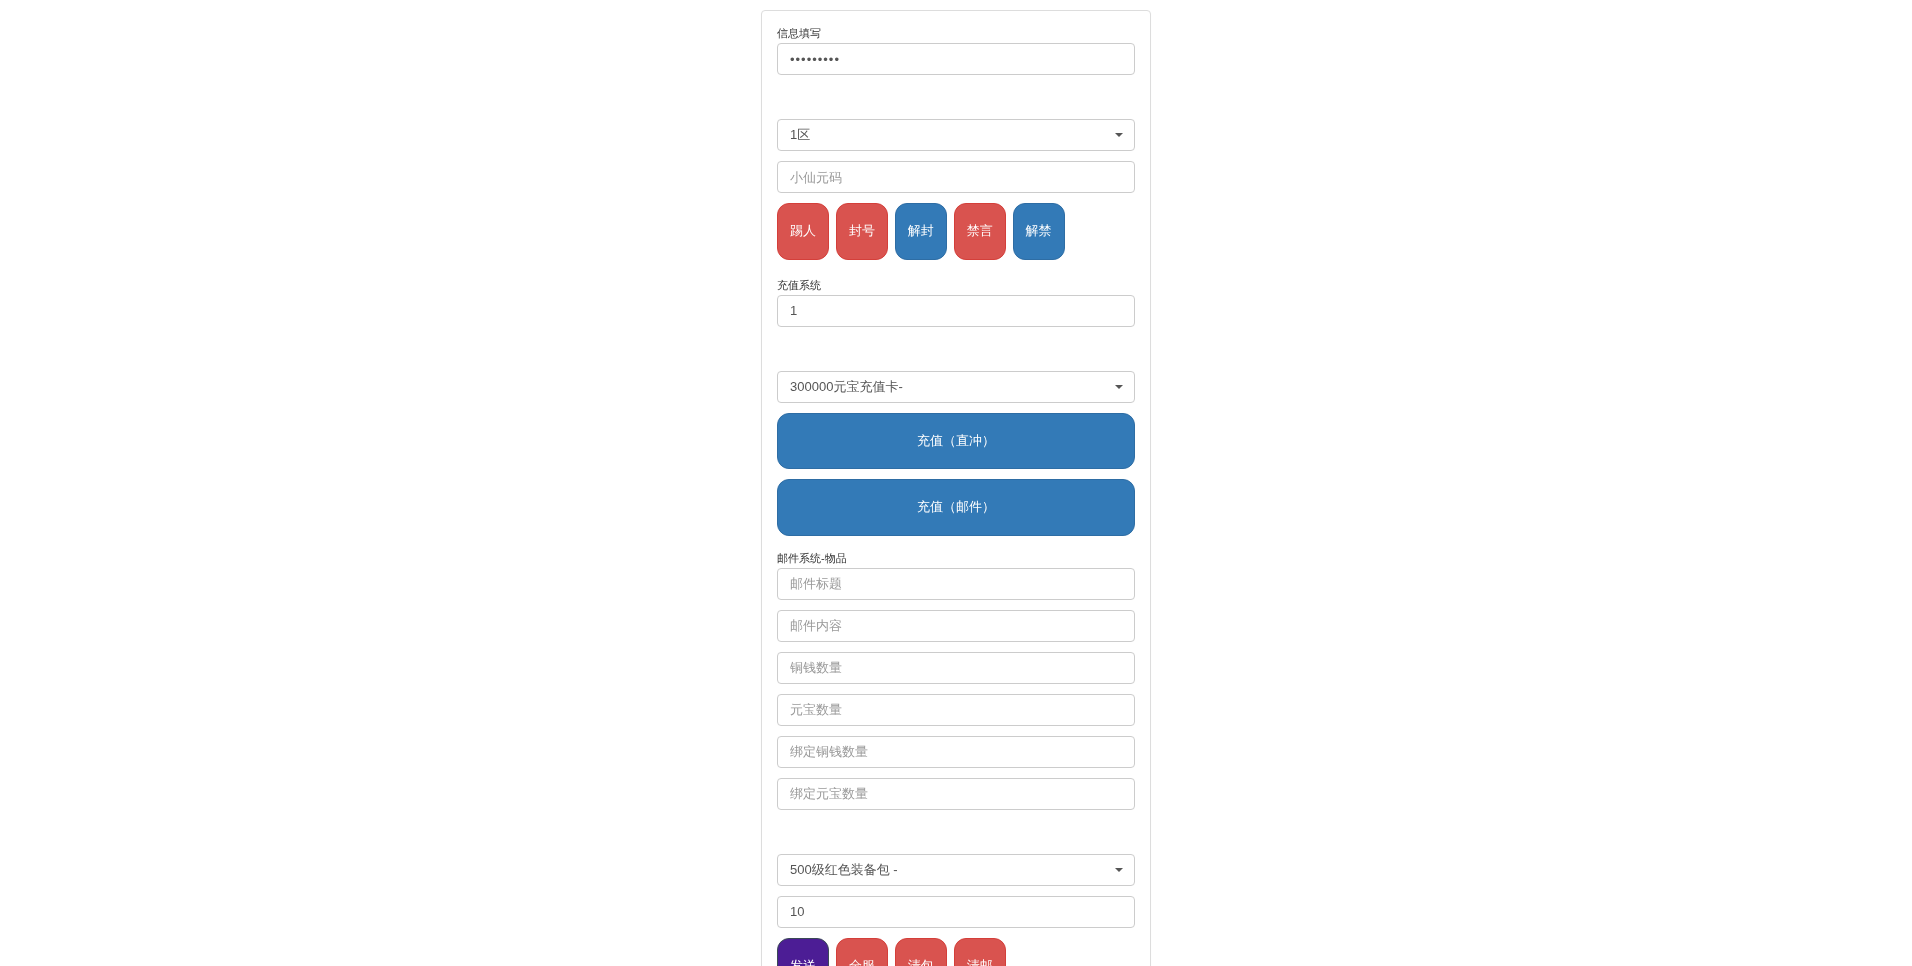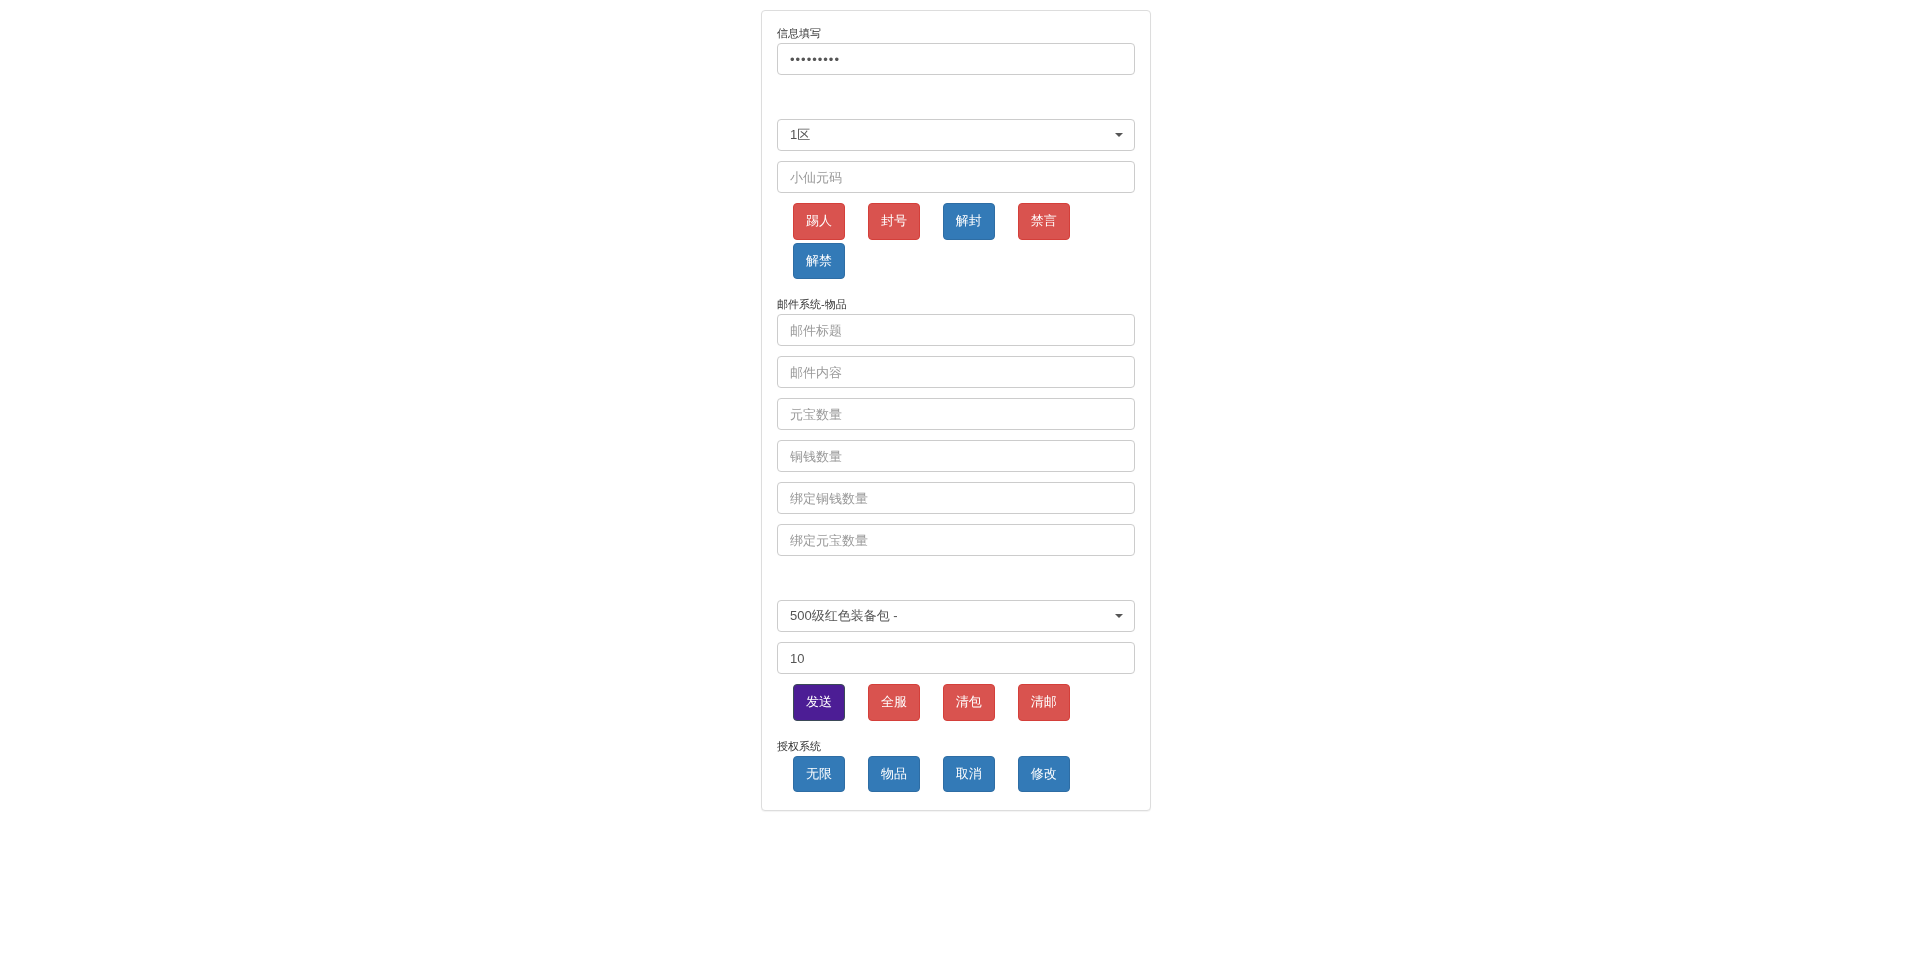--- a/index.html
+++ b/index.html
@@ -78,32 +78,31 @@
     top: 50%;
     transform: translateY(-50%);
     width: 0; height: 0;
     border-left: 4px solid transparent;
     border-right: 4px solid transparent;
     border-top: 4px solid #555;
     pointer-events: none;
   }
   .btn {
     display: inline-block;
-    padding: 8px 12px;
+    padding: 18px 12px;
     font-size: 13px;
     line-height: 1.42857143;
     text-align: center;
     white-space: nowrap;
     vertical-align: middle;
     border: 1px solid transparent;
-    border-radius: 4px;
+    border-radius: 12px;
     color: #fff;
     cursor: pointer;
     user-select: none;
-    margin-left: 16px;
   }
   .btn-row { margin-bottom: 0; }
   .btn-row .btn { margin-right: 3px; margin-bottom: 3px; }
   .btn-primary { background-color: #337ab7; border-color: #2e6da4; }
   .btn-danger  { background-color: #d9534f; border-color: #d43f3a; }
   .btn-dark    { background-color: #4c1d95; border-color: #3b4a57; }
   .btn-block {
     display: block;
     width: 100%;
     margin-bottom: 10px;
@@ -128,27 +127,37 @@
       <input type="text" class="form-control" placeholder="小仙元码" style="">
       <div class="btn-row">
         <span class="btn btn-danger">踢人</span>
         <span class="btn btn-danger">封号</span>
         <span class="btn btn-primary">解封</span>
         <span class="btn btn-danger">禁言</span>
         <span class="btn btn-primary">解禁</span>
       </div>
     </div>
 
+    <div class="form-group">
+      <span class="section-label">充值系统</span>
+      <input type="text" class="form-control" value="1" style="">
+      <div class="select-wrap">
+        <div class="form-control">300000元宝充值卡-</div>
+        <span class="select-caret"></span>
+      </div>
+      <span class="btn btn-primary btn-block">充值（直冲）</span>
+      <span class="btn btn-primary btn-block" style="margin-bottom:0">充值（邮件）</span>
+    </div>
 
     <div class="form-group">
       <span class="section-label">邮件系统-物品</span>
       <input type="text" class="form-control" placeholder="邮件标题" style="">
       <input type="text" class="form-control" placeholder="邮件内容" style="">
+      <input type="text" class="form-control" placeholder="铜钱数量" style="">
       <input type="text" class="form-control" placeholder="元宝数量" style="">
-      <input type="text" class="form-control" placeholder="铜钱数量" style="">
       <input type="text" class="form-control" placeholder="绑定铜钱数量" style="">
       <input type="text" class="form-control" placeholder="绑定元宝数量" style="">
       <div class="select-wrap">
         <div class="form-control">500级红色装备包 -</div>
         <span class="select-caret"></span>
       </div>
       <input type="text" class="form-control" value="10" style="">
       <div class="btn-row" style="margin-bottom:10px">
         <span class="btn btn-dark">发送</span>
         <span class="btn btn-danger">全服</span>

